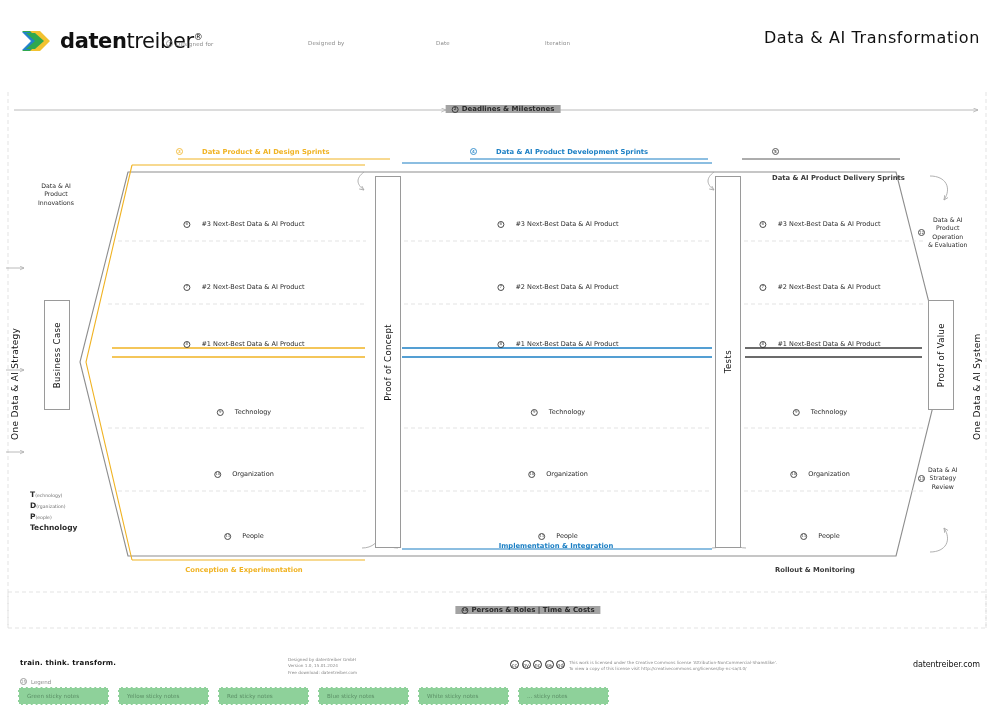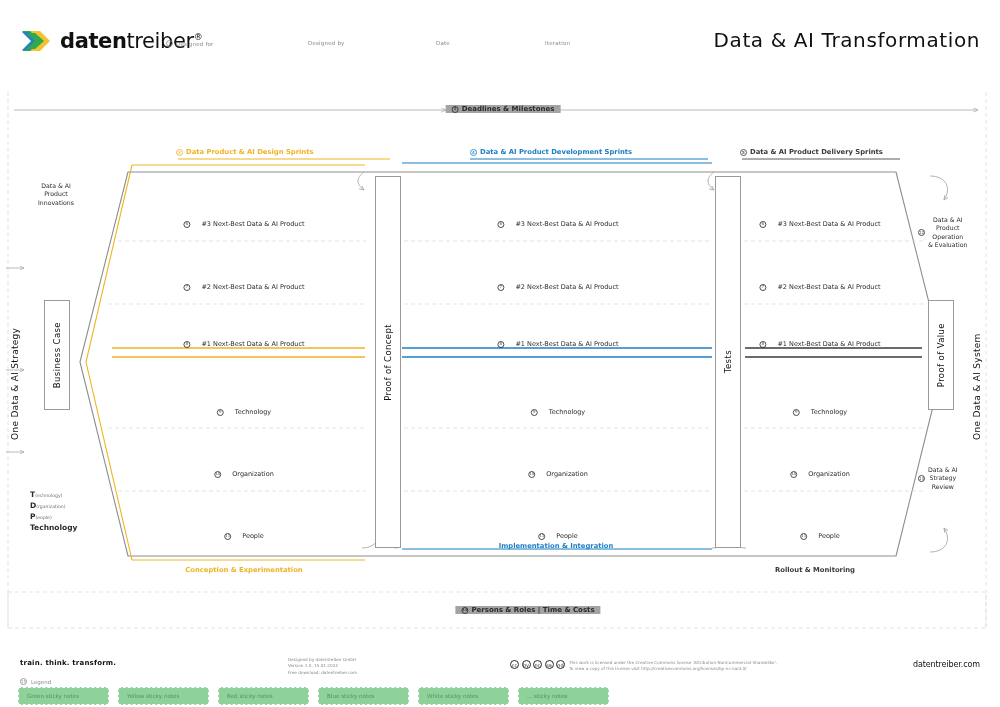--- a/index.html
+++ b/index.html
@@ -65,21 +65,21 @@
     display: flex;
     align-items: center;
     gap: 3px;
     white-space: nowrap;
   }
 
   .page-title {
     position: absolute;
     right: 20px;
     top: 28px;
-    font-size: 20px;
+    font-size: 16px;
     letter-spacing: 0.6px;
     color: #111;
     white-space: nowrap;
   }
 
   
   .badge {
     display: inline-flex;
     align-items: center;
     justify-content: center;
@@ -99,22 +99,22 @@
     gap: 11px;
     font-size: 6.5px;
     color: #2b2b2b;
     white-space: nowrap;
     transform: translateX(-50%);
   }
 
   .phase-header {
     position: absolute;
     display: flex;
-    align-items: flex-end;
-    gap: 3px;
+    align-items: flex-start;
+    gap: 19px;
     font-size: 6.8px;
     font-weight: 700;
     white-space: nowrap;
   }
 
   .phase-footer {
     position: absolute;
     font-size: 6.8px;
     font-weight: 700;
     white-space: nowrap;
@@ -415,21 +415,21 @@
   </div>
 
   <div class="phase-header" style="left:176px; top:148px; color:#F0B323;">
     <span class="badge">3</span>
     <span>Data Product &amp; AI Design Sprints</span>
   </div>
   <div class="phase-header" style="left:470px; top:148px; color:#1B7FC4;">
     <span class="badge">4</span>
     <span>Data &amp; AI Product Development Sprints</span>
   </div>
-  <div class="phase-header" style="left:740px; top:148px; color:#3a3a3a;">
+  <div class="phase-header" style="left:772px; top:148px; color:#3a3a3a;flex-direction:column;">
     <span class="badge">5</span>
     <span>Data &amp; AI Product Delivery Sprints</span>
   </div>
 
   <div class="phase-footer" style="left:244px; top:566px; color:#F0B323;">Conception &amp; Experimentation</div>
   <div class="phase-footer" style="left:556px; top:542px; color:#1B7FC4;">Implementation &amp; Integration</div>
   <div class="phase-footer" style="left:815px; top:566px; color:#3a3a3a;">Rollout &amp; Monitoring</div>
 
   <div class="row-label" style="left:244px; top:220px;">
     <span class="badge">6</span>

